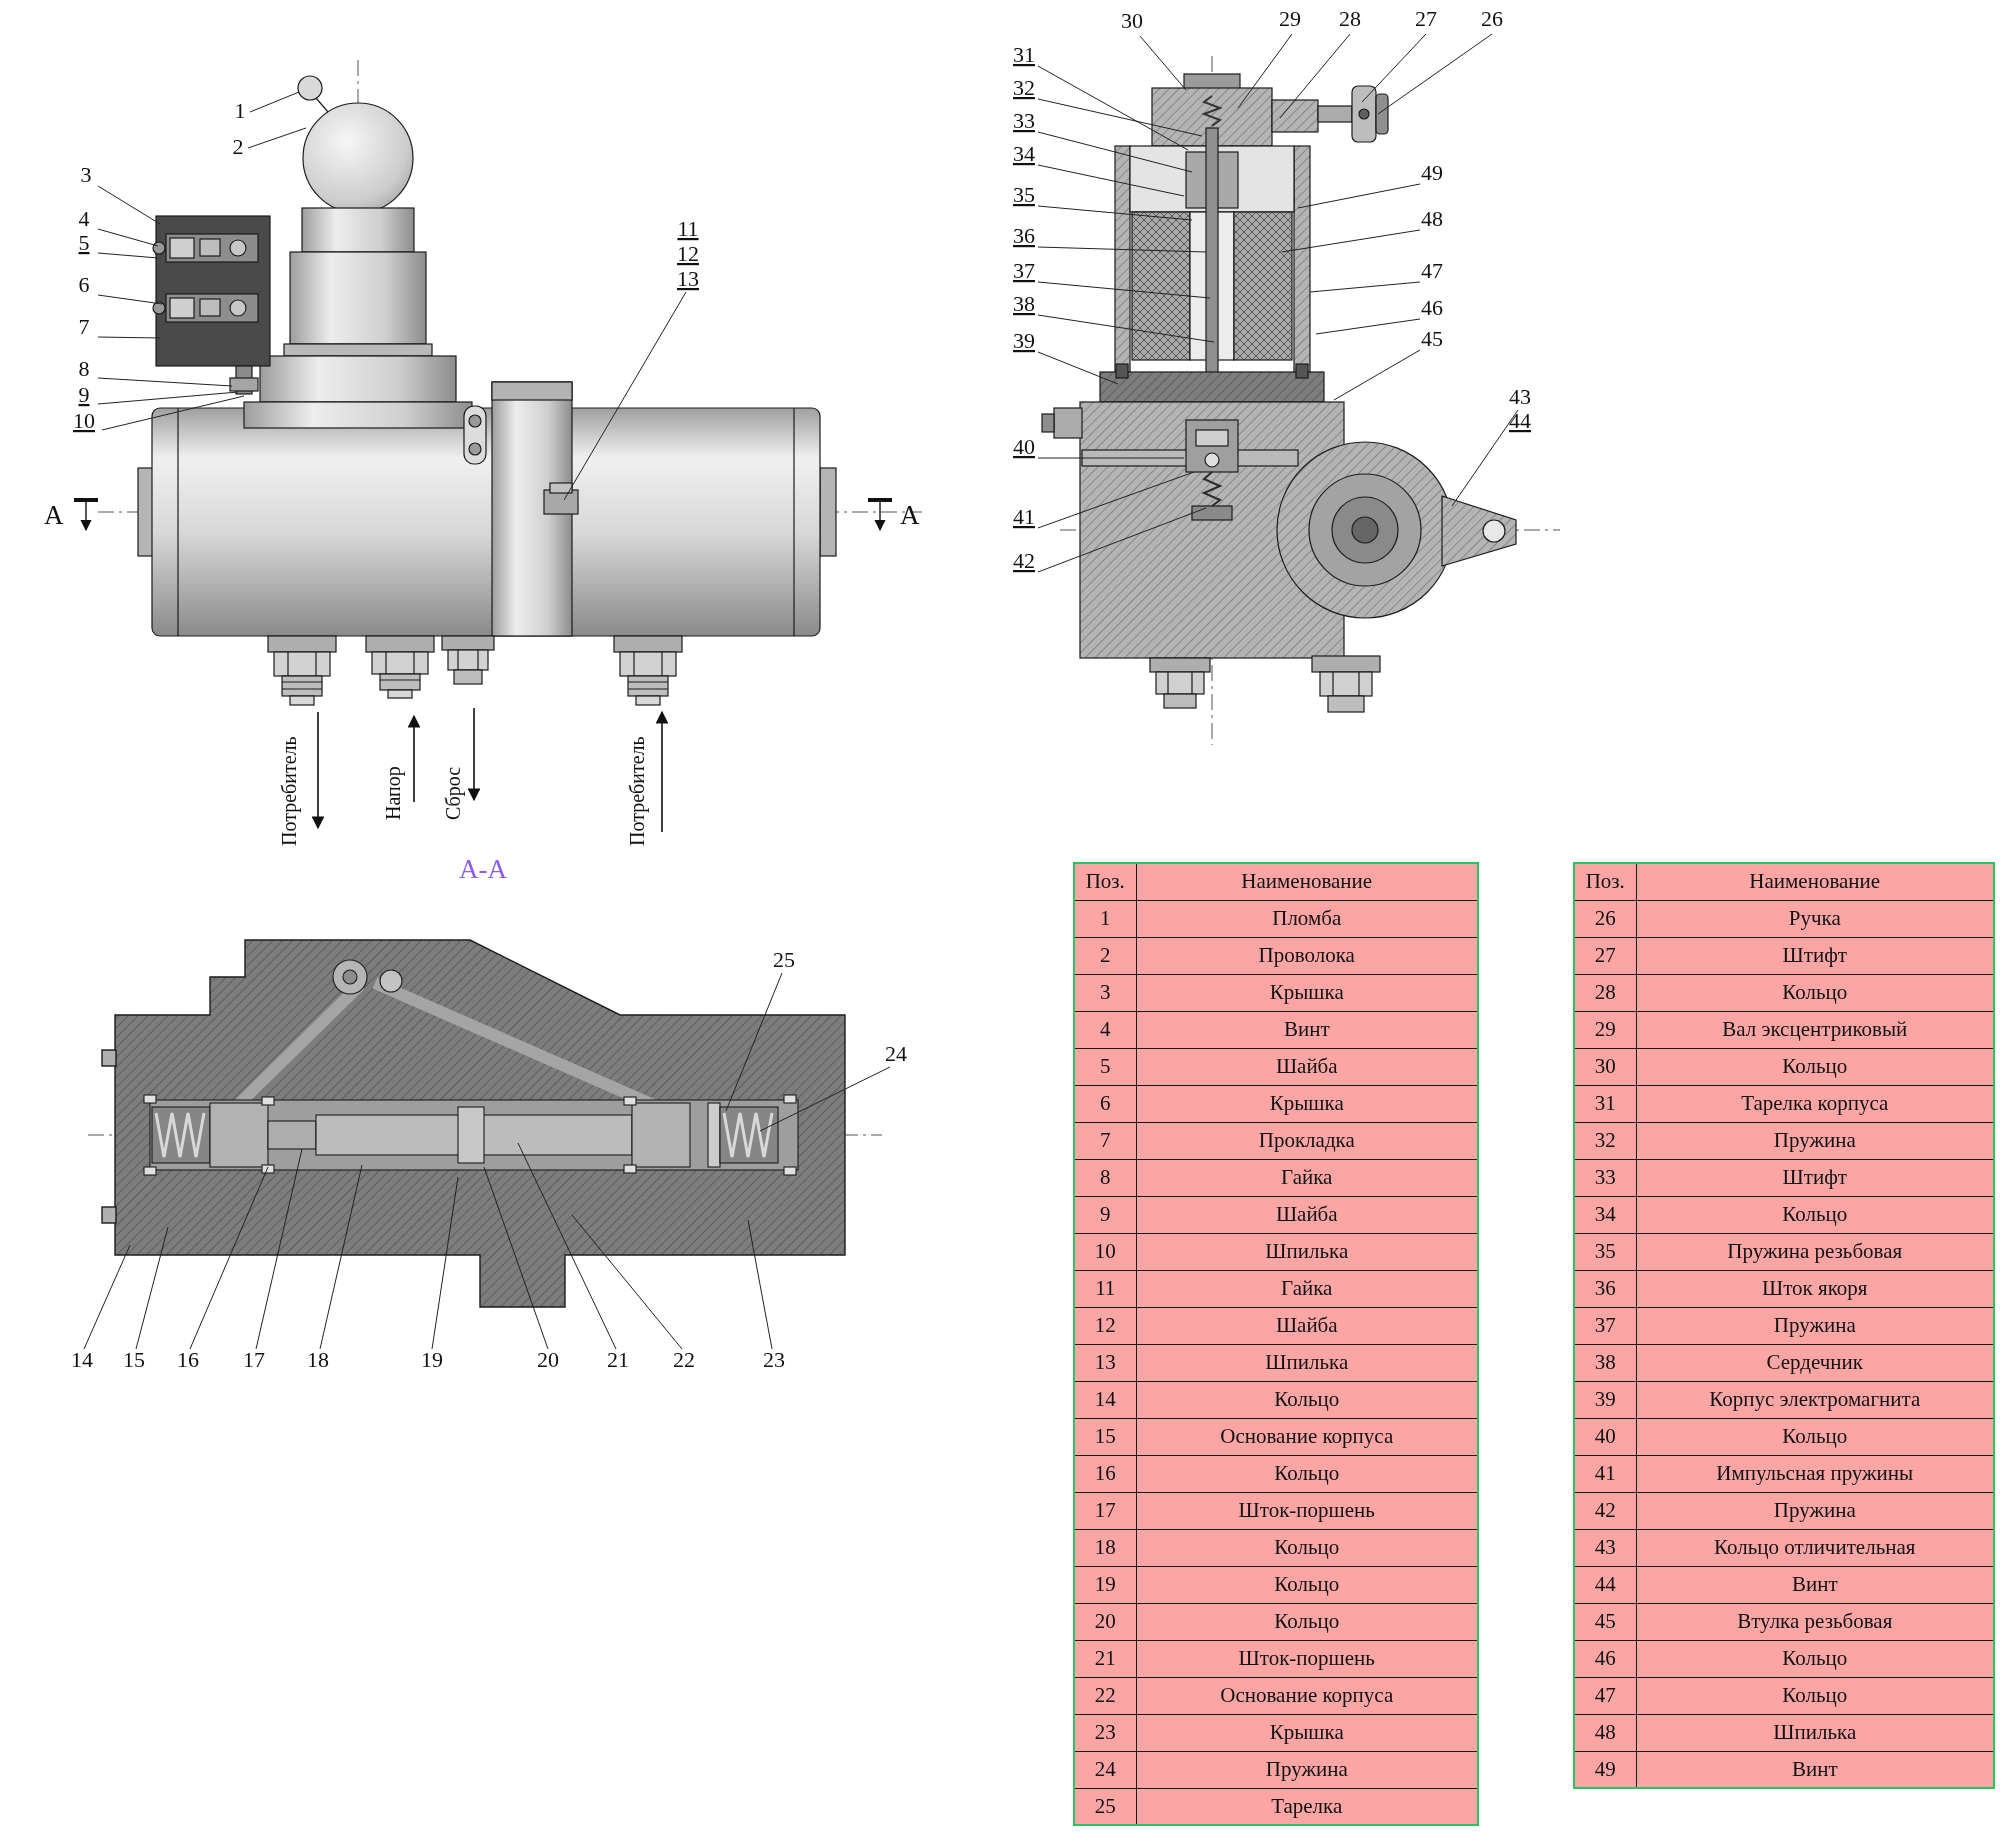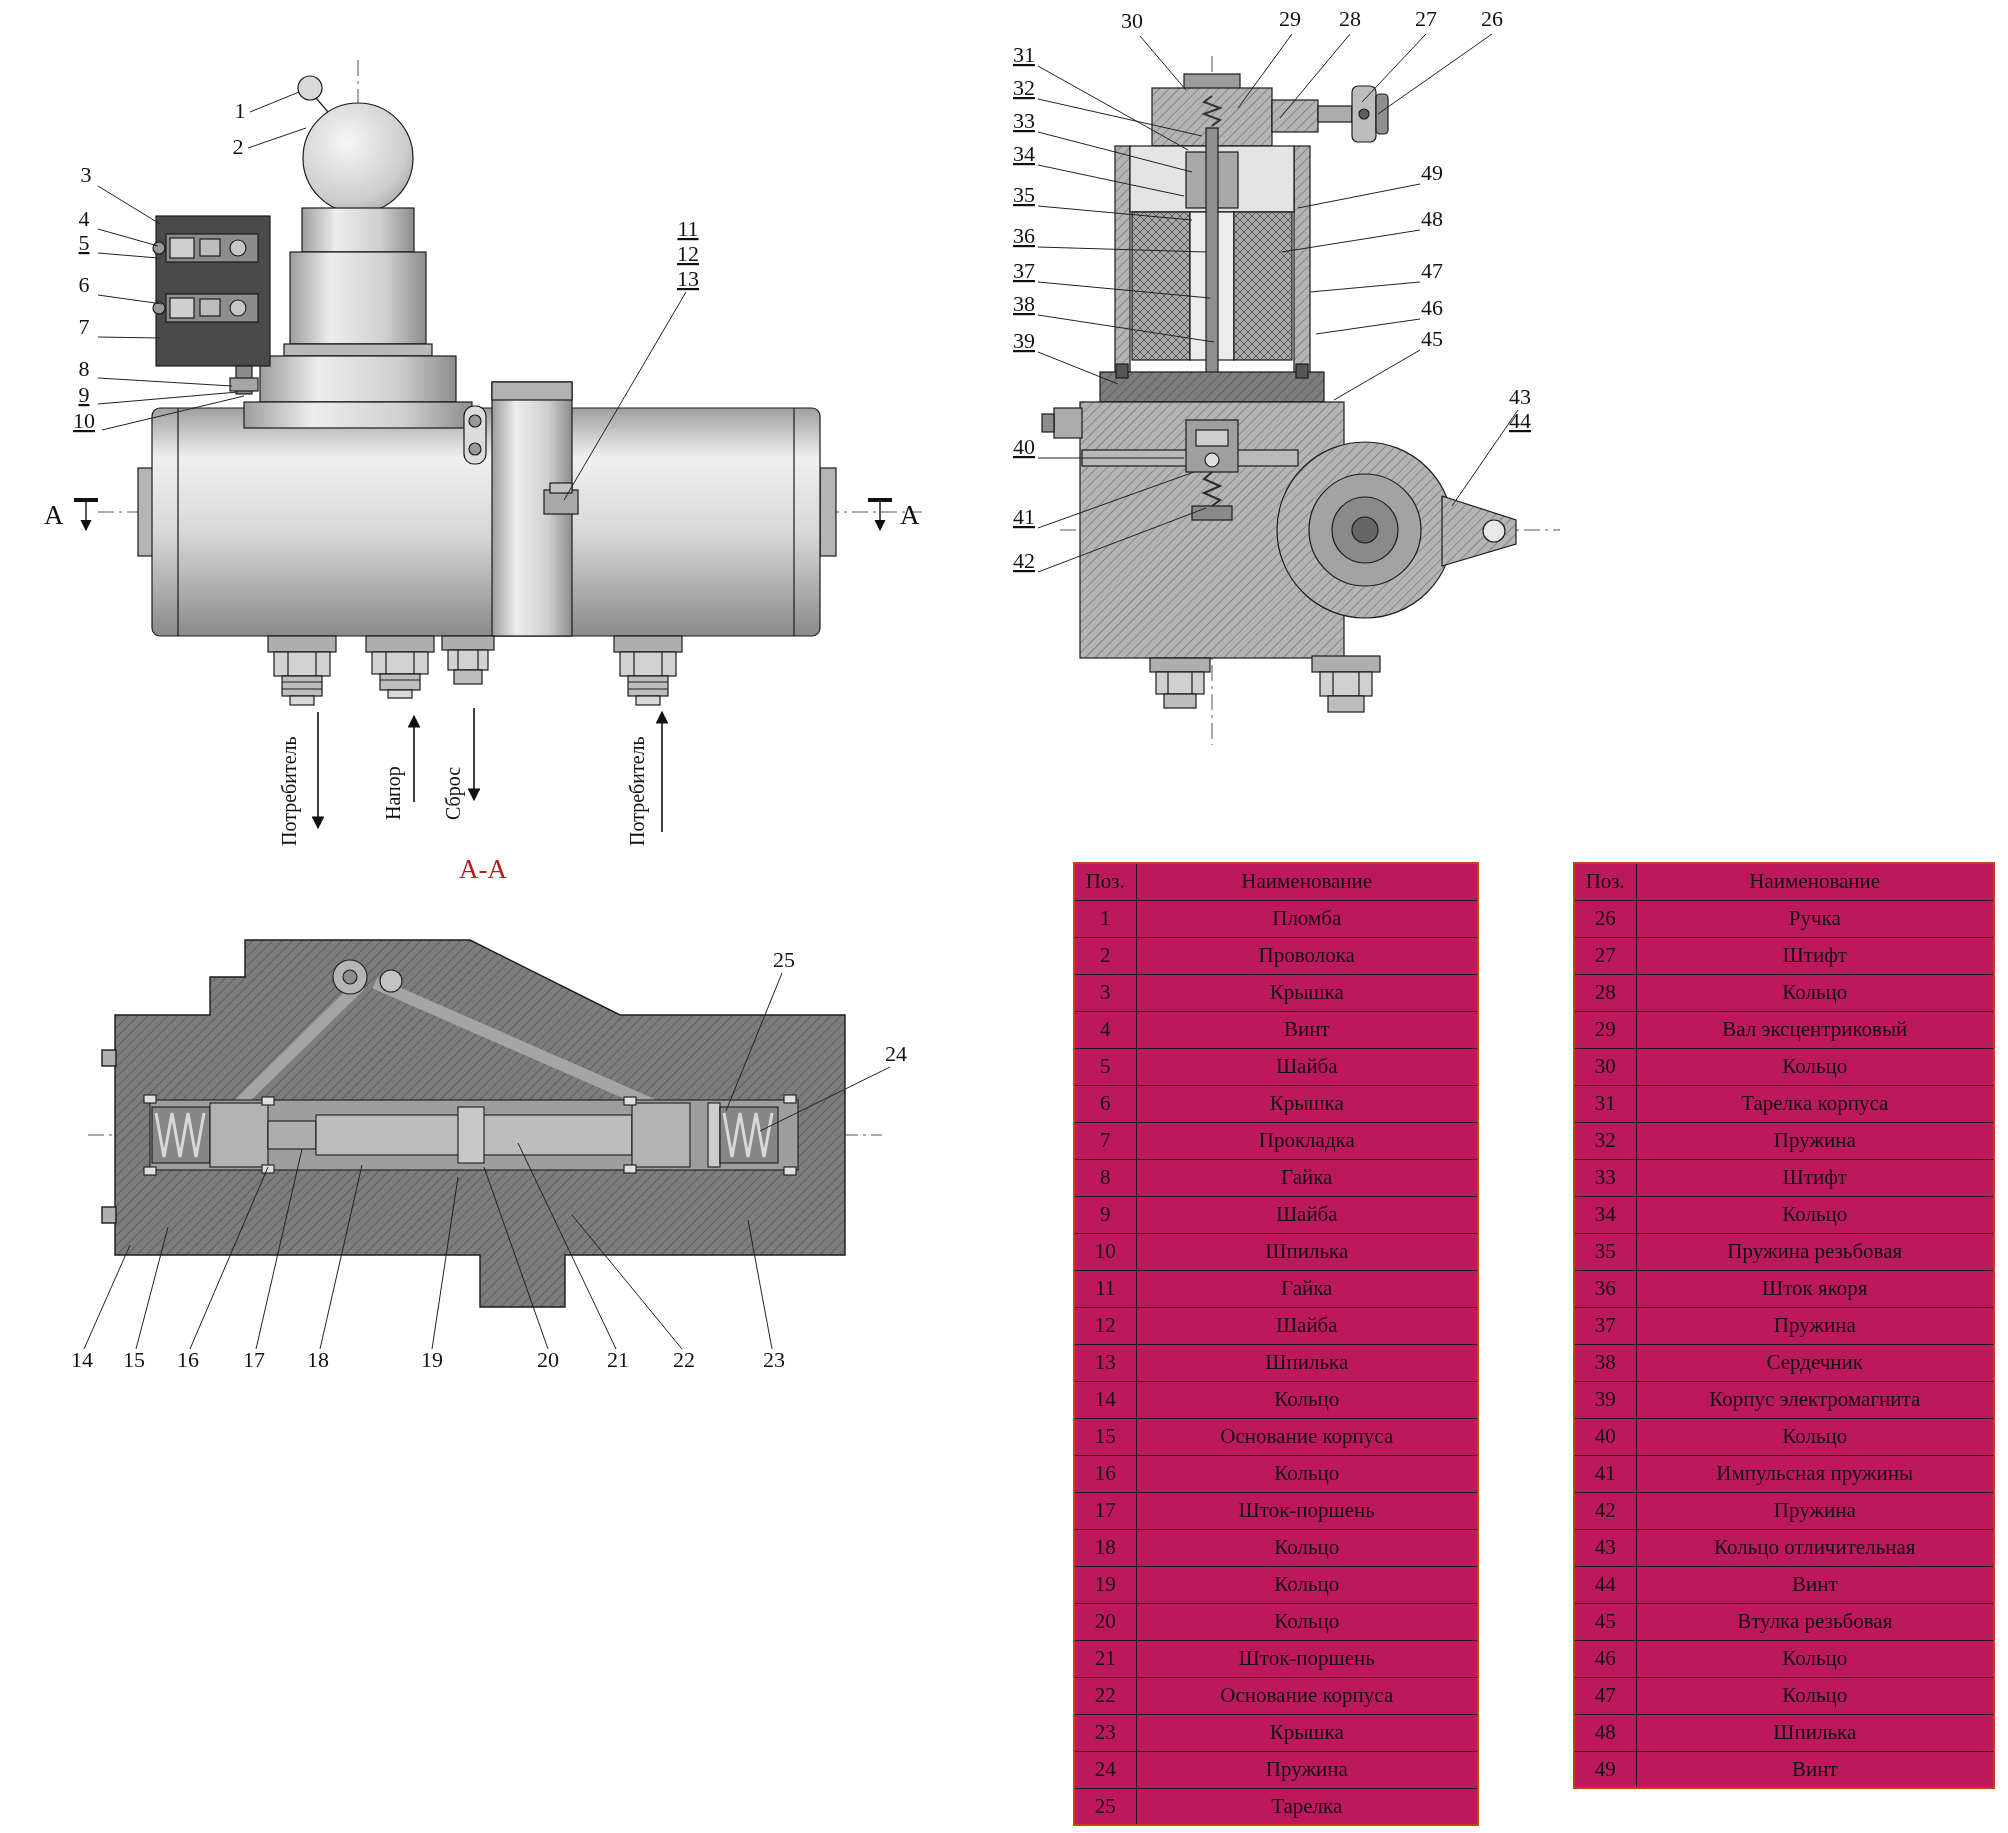--- a/index.html
+++ b/index.html
@@ -5,22 +5,22 @@
   * { margin:0; padding:0; box-sizing:border-box; }
   html,body { background:#ffffff; }
   body { width:2008px; height:1833px; position:relative; font-family:"Liberation Serif", serif; color:#111; }
   .page { position:relative; width:2008px; height:1833px; background:#fff; overflow:hidden; }
   .view { position:absolute; overflow:visible; }
   svg { overflow:visible; }
   svg text { font-family:"Liberation Serif", serif; font-size:22px; fill:#111; }
   svg text.u { text-decoration:underline; }
   svg text.port { font-size:20px; }
   svg text.marker { font-size:27px; }
-  .section-title { position:absolute; left:408px; top:854px; width:150px; text-align:center; font-size:27px; color:#b91c1c; }
-  .parts-table { position:absolute; border-collapse:collapse; background:#be185d; border:2px solid #c2410c; table-layout:fixed; }
+  .section-title { position:absolute; left:408px; top:854px; width:150px; text-align:center; font-size:27px; color:#8b5cf6; }
+  .parts-table { position:absolute; border-collapse:collapse; background:#fca5a5; border:2px solid #22c55e; table-layout:fixed; }
   .parts-table th, .parts-table td { border:1.4px solid #1a1a1a; font-weight:normal; font-size:21px; color:#111; text-align:center; height:37px; padding:0 6px; overflow:hidden; white-space:nowrap; }
 </style>
 </head>
 <body>
 
 <div class="page">
 
 <svg width="0" height="0" style="position:absolute" aria-hidden="true">
   <defs>
     <pattern id="hatch" patternUnits="userSpaceOnUse" width="7" height="7" patternTransform="rotate(45)">

